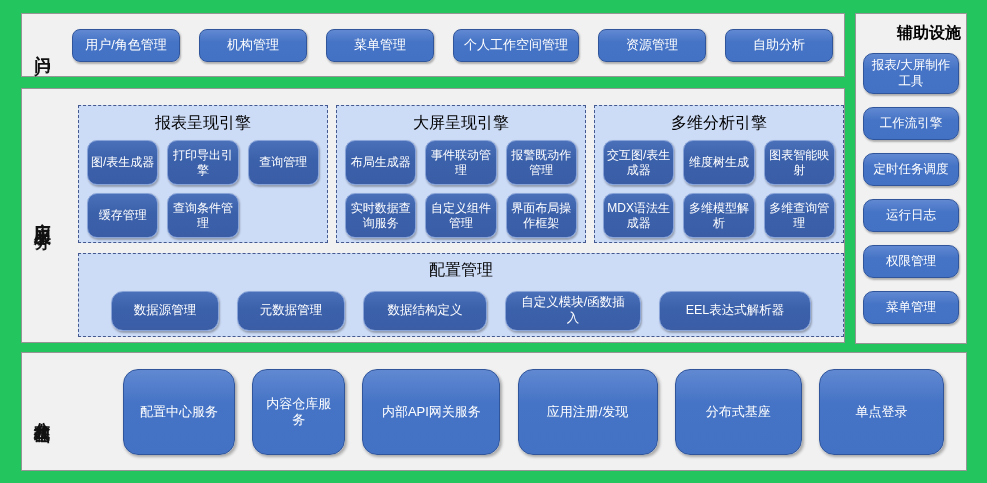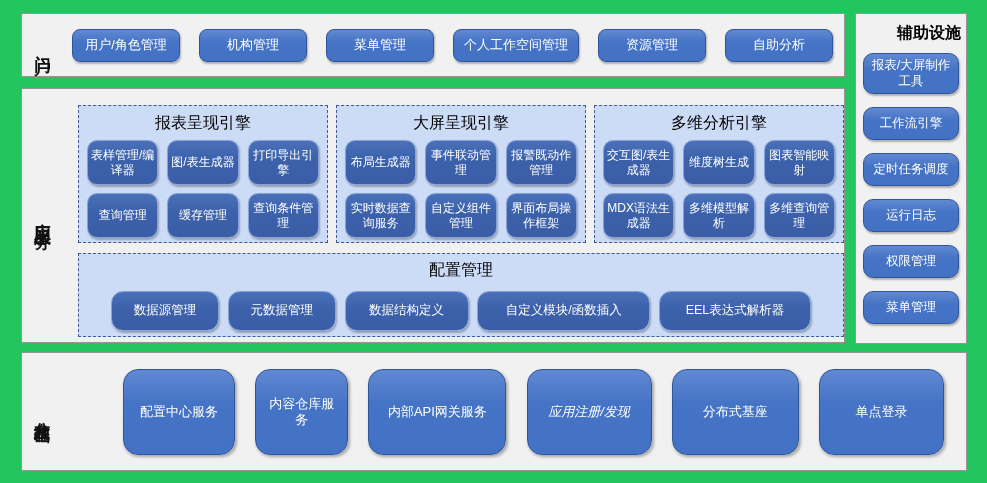--- a/index.html
+++ b/index.html
@@ -94,34 +94,34 @@
     position: absolute; left: 56px; top: 164px;
     width: 766px; height: 84px;
     padding: 2px 0;
   }
   .config-row {
     display: flex; justify-content: space-between;
     padding: 4px 32px 0;
   }
   .config-row .btn { height: 40px; border-radius: 12px; font-size: 12.5px; flex: none; padding: 0 10px; }
   .cfg-w1 { width: 108px; } .cfg-w2 { width: 108px; } .cfg-w3 { width: 124px; }
-  .cfg-w4 { width: 173px; } .cfg-w5 { width: 152px; }
+  .cfg-w4 { width: 136px; } .cfg-w5 { width: 152px; }
 
   
   .foundation-row {
     position: absolute; left: 57px; top: 16px; right: 22px;
     display: flex; justify-content: space-between; margin-left: 44px;
   }
   .foundation-row .btn {
     height: 86px; border-radius: 15px; font-size: 13px;
     flex: none; padding: 0 10px;
     box-shadow: 1.5px 2px 3px rgba(0,0,0,.3);
   }
   .fd-w1 { width: 112px; } .fd-w2 { width: 93px; } .fd-w3 { width: 138px; }
-  .fd-w4 { width: 125px; font-style: italic; } .fd-w5 { width: 127px; } .fd-w6 { width: 125px; }
+  .fd-w4 { width: 140px; } .fd-w5 { width: 127px; } .fd-w6 { width: 125px; }
 
   
   .aux-title {
     text-align: center; font-weight: bold; font-size: 16px; color: #000;
     padding-top: 9px;
     margin-left: 36px;
   }
   .aux-col {
     display: flex; flex-direction: column; align-items: center;
     gap: 13px; margin-top: 9px;
@@ -149,21 +149,20 @@
   </section>
 
   <section class="panel panel-app">
     <div class="vlabel">应用服务</div>
 
     <div class="engines">
 
       <div class="lightbox engine">
         <div class="engine-title">报表呈现引擎</div>
         <div class="engine-grid">
-          <div class="btn btn-dark">表样管理/编译器</div>
           <div class="btn btn-dark">图/表生成器</div>
           <div class="btn btn-dark">打印导出引擎</div>
           <div class="btn btn-dark">查询管理</div>
           <div class="btn btn-dark">缓存管理</div>
           <div class="btn btn-dark">查询条件管理</div>
         </div>
       </div>
 
       <div class="lightbox engine">
         <div class="engine-title">大屏呈现引擎</div>

